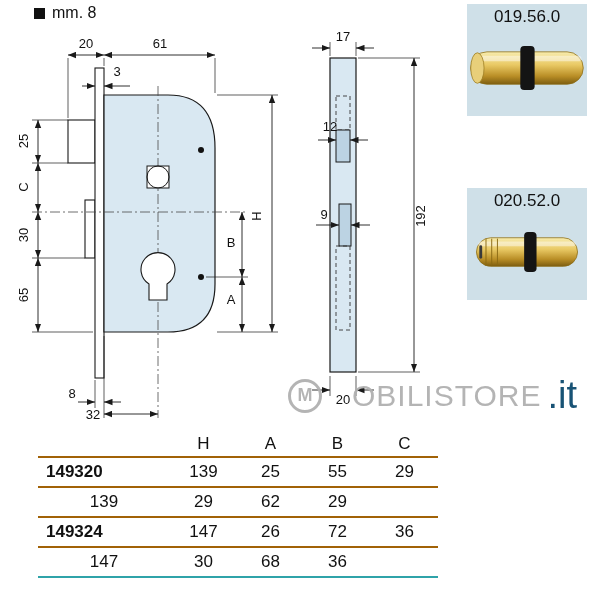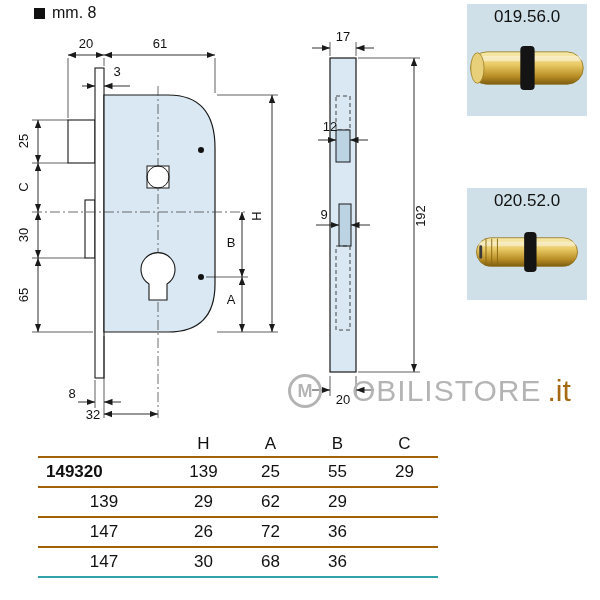--- a/index.html
+++ b/index.html
@@ -21,21 +21,21 @@
   .card{position:absolute;left:467px;width:120px;height:112px;background:#cfe0e8;
         display:flex;flex-direction:column;align-items:center;}
   .card .code{font-size:17px;padding-top:3px;color:#111;}
   
   .watermark{position:absolute;left:288px;top:374px;display:flex;align-items:center;gap:6px;
              color:#b1b1b1;opacity:.95;}
   .wm-circle{width:28px;height:28px;border:3px solid #b1b1b1;border-radius:50%;
              display:flex;align-items:center;justify-content:center;
              font-size:18px;font-weight:bold;}
   .wm-name{font-size:30px;letter-spacing:1px;margin-left:24px;}
-  .wm-tld{font-size:30px;color:#a16207;}
+  .wm-tld{font-size:38px;color:#0c4a6e;}
   
   .size-table{position:absolute;left:38px;top:431px;font-size:17px;border-bottom:2px solid #2fa3a9;}
   .trow{display:grid;grid-template-columns:132px 67px 67px 67px 67px;align-items:center;height:28px;}
   .trow.head{height:25px;}
   .trow.data{border-top:2px solid #a16207;}
   .tc{text-align:center;}
   .tc.code{text-align:left;padding-left:8px;font-weight:bold;}
 </style>
 </head>
 <body>
@@ -214,20 +214,21 @@
       <div class="tc">55</div>
       <div class="tc">29</div>
     </div>
     <div class="trow data">
       <div class="tc">139</div>
       <div class="tc">29</div>
       <div class="tc">62</div>
       <div class="tc">29</div>
     </div>
     <div class="trow data">
+      <div class="tc code">149324</div>
       <div class="tc">147</div>
       <div class="tc">26</div>
       <div class="tc">72</div>
       <div class="tc">36</div>
     </div>
     <div class="trow data">
       <div class="tc">147</div>
       <div class="tc">30</div>
       <div class="tc">68</div>
       <div class="tc">36</div>

